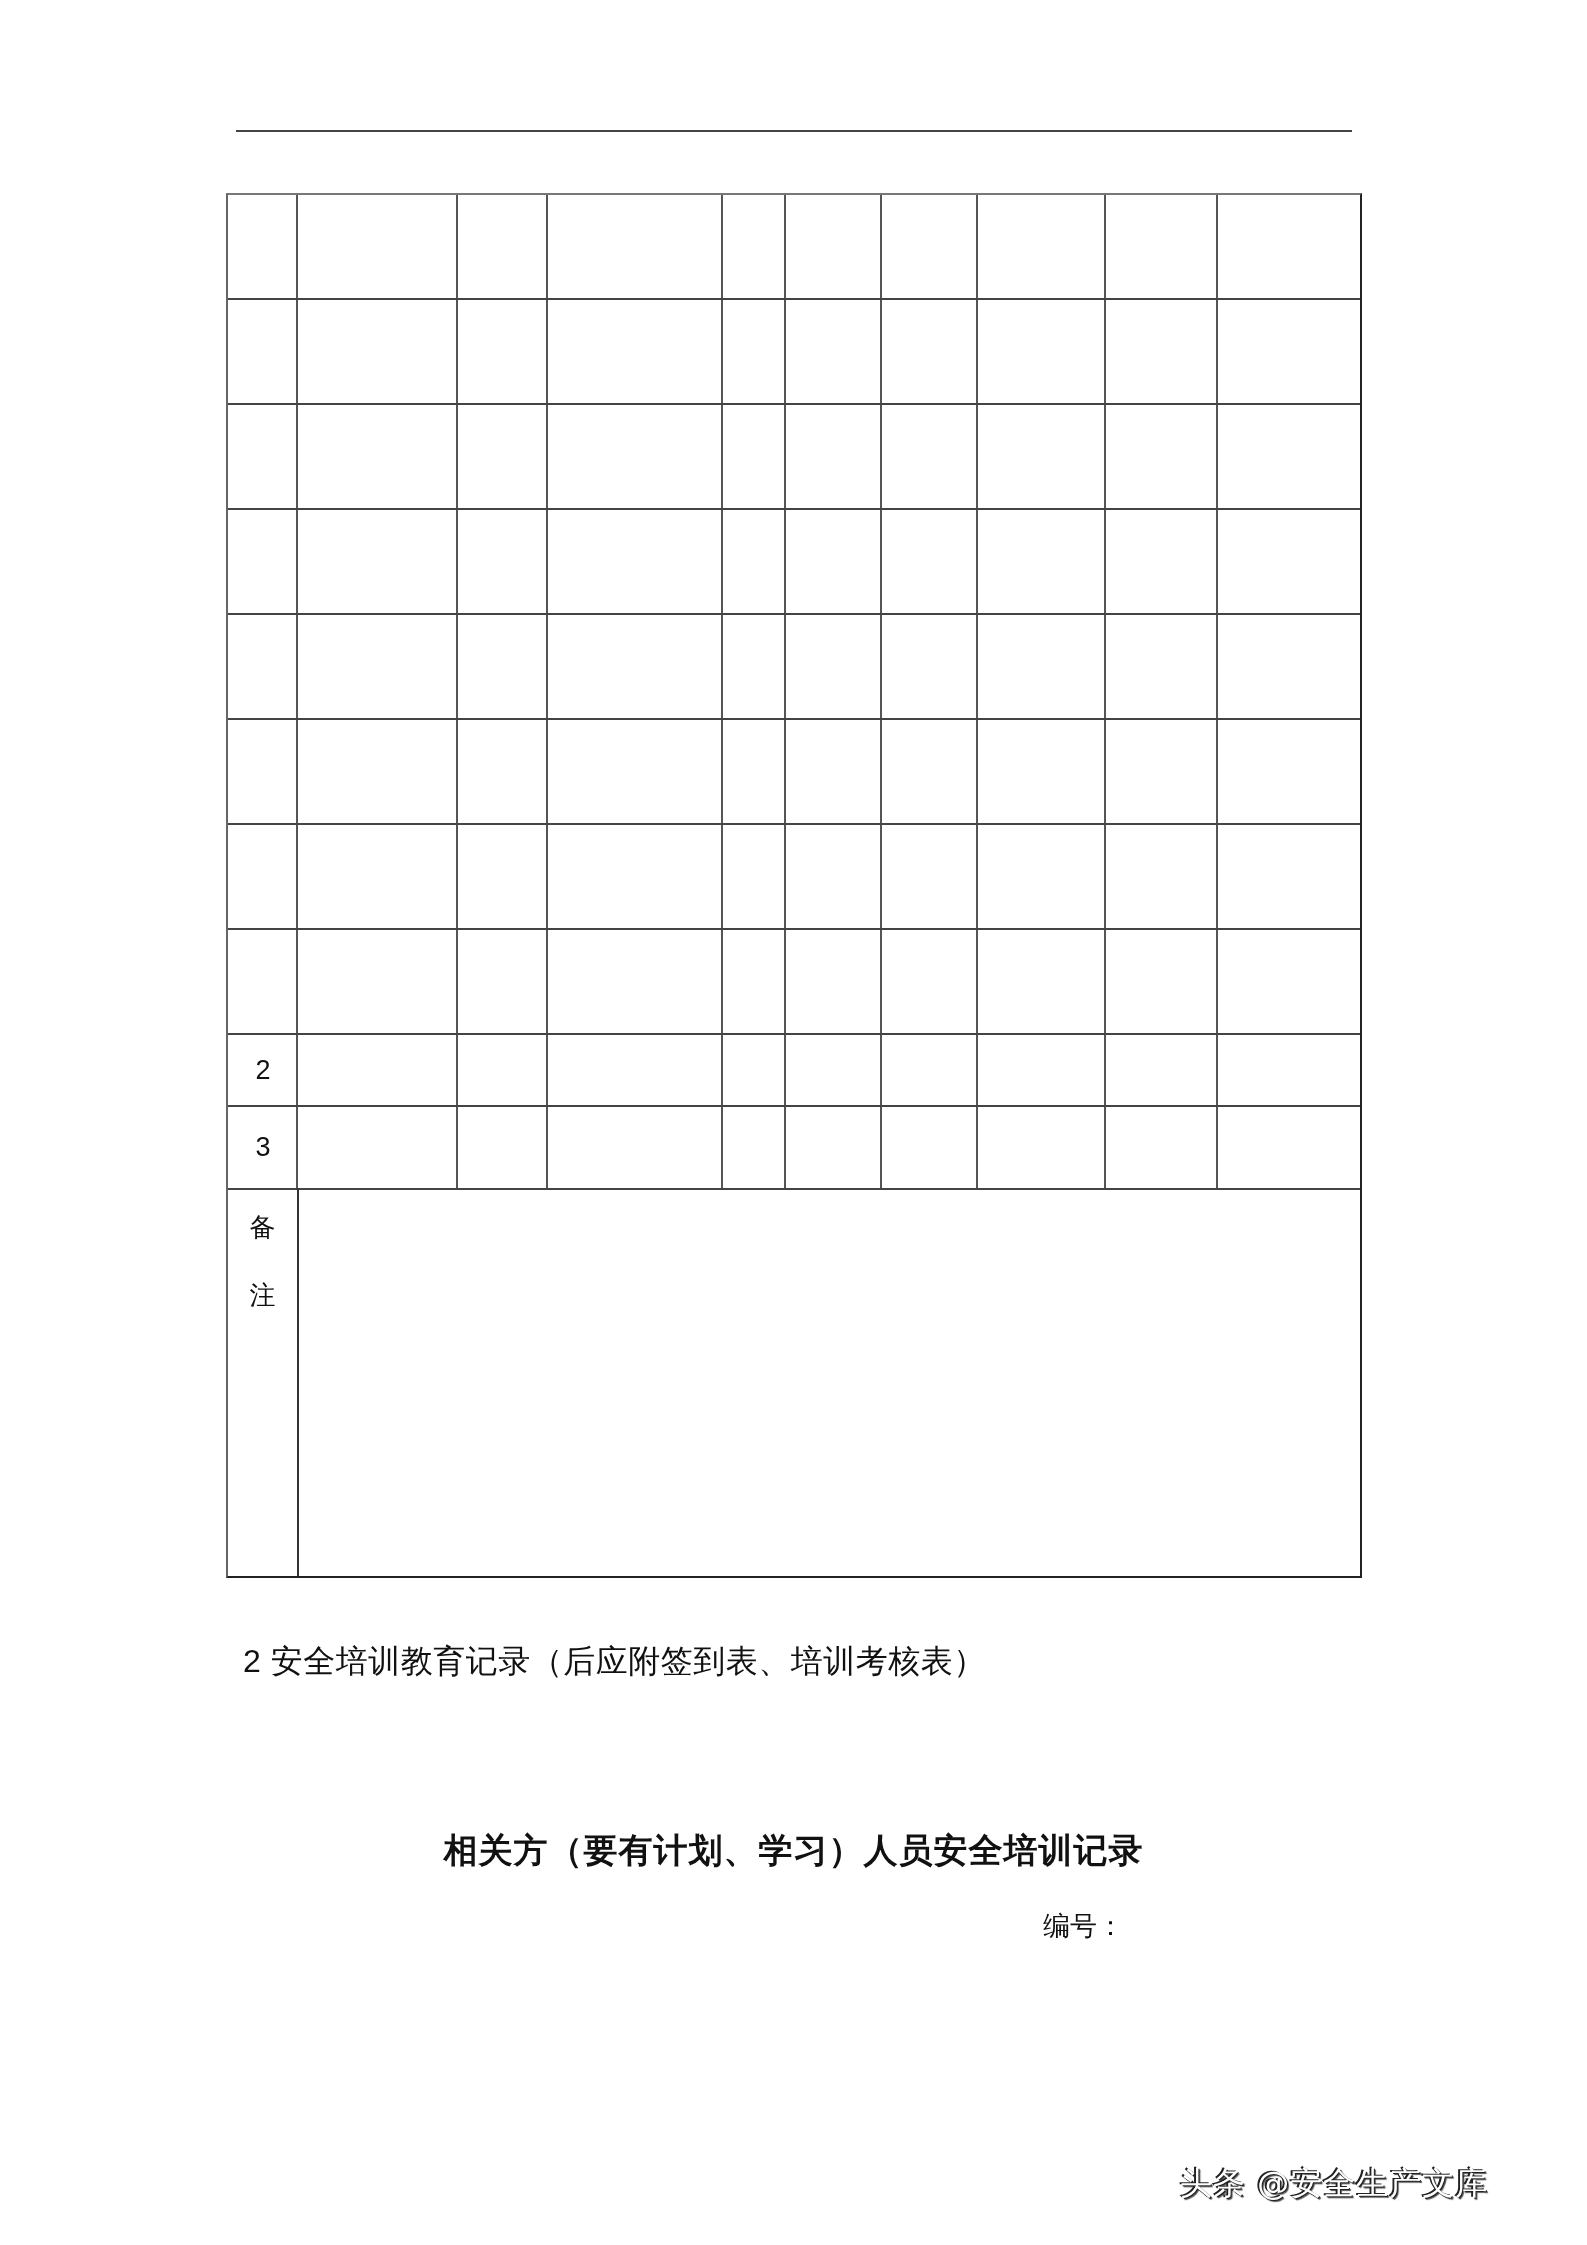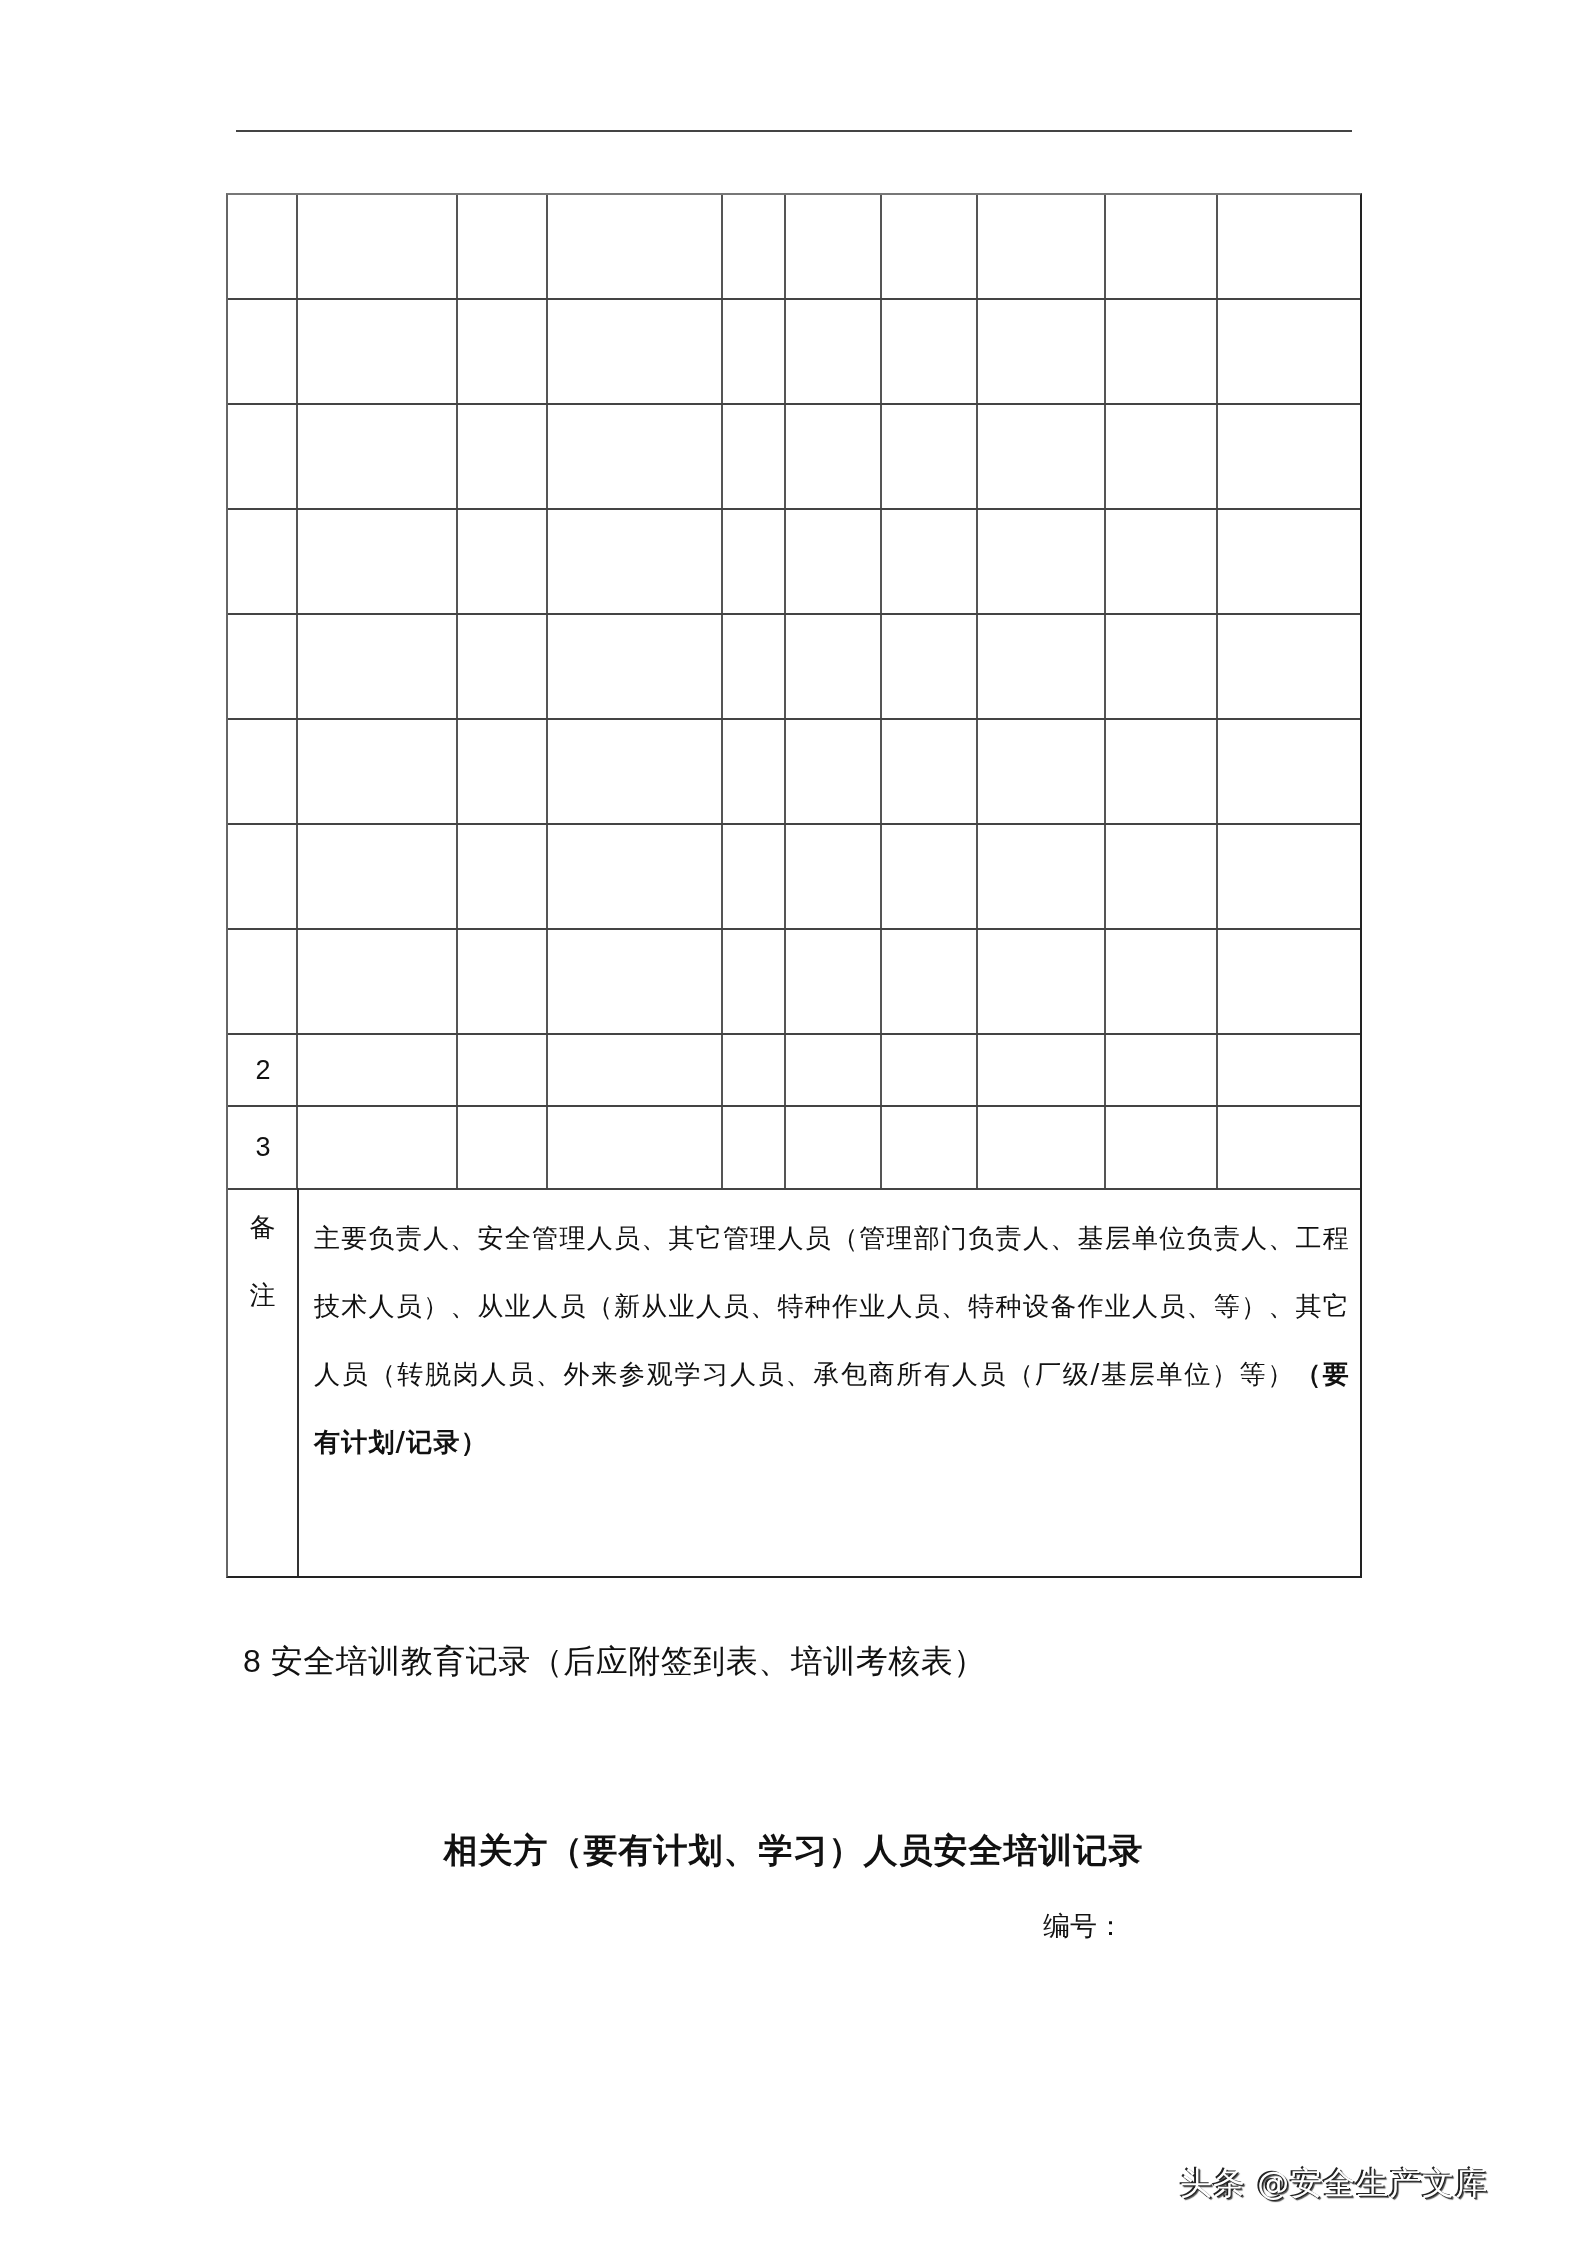--- a/index.html
+++ b/index.html
@@ -260,23 +260,22 @@
       <div class="cell" style="left: 750px; width: 128px;"></div>
       <div class="cell" style="left: 878px; width: 112px;"></div>
       <div class="cell last" style="left: 990px; width: 146px;"></div>
       <div class="row-num">3</div>
     </div>
     <div class="notes-row" style="top: 993px;">
       <div class="notes-label">
         <span style="top: 22px;">备</span>
         <span style="top: 90px;">注</span>
       </div>
-      <div class="notes-text"><span>主要负责人、安全管理人员、其它管理人员（管理部门负责人、基层单位负责人、工程技术人员）、从业人员（新从业人员、特种作业人员、特种设备作业人员、等）、其它人员（转脱岗人员、外来参观学习人员、承包商所有人员（厂级/基层单位）等）</span><b>（要有计划/记录）</b></div>
     </div>
   </div>
 
-<div class="section-heading">8 安全培训教育记录（后应附签到表、培训考核表）</div>
+<div class="section-heading">2 安全培训教育记录（后应附签到表、培训考核表）</div>
 
 <div class="form-title">相关方（要有计划、学习）人员安全培训记录</div>
 
 <div class="form-no">编号：</div>
 
 <div class="watermark">头条 @安全生产文库</div>
 
 </body></html>

